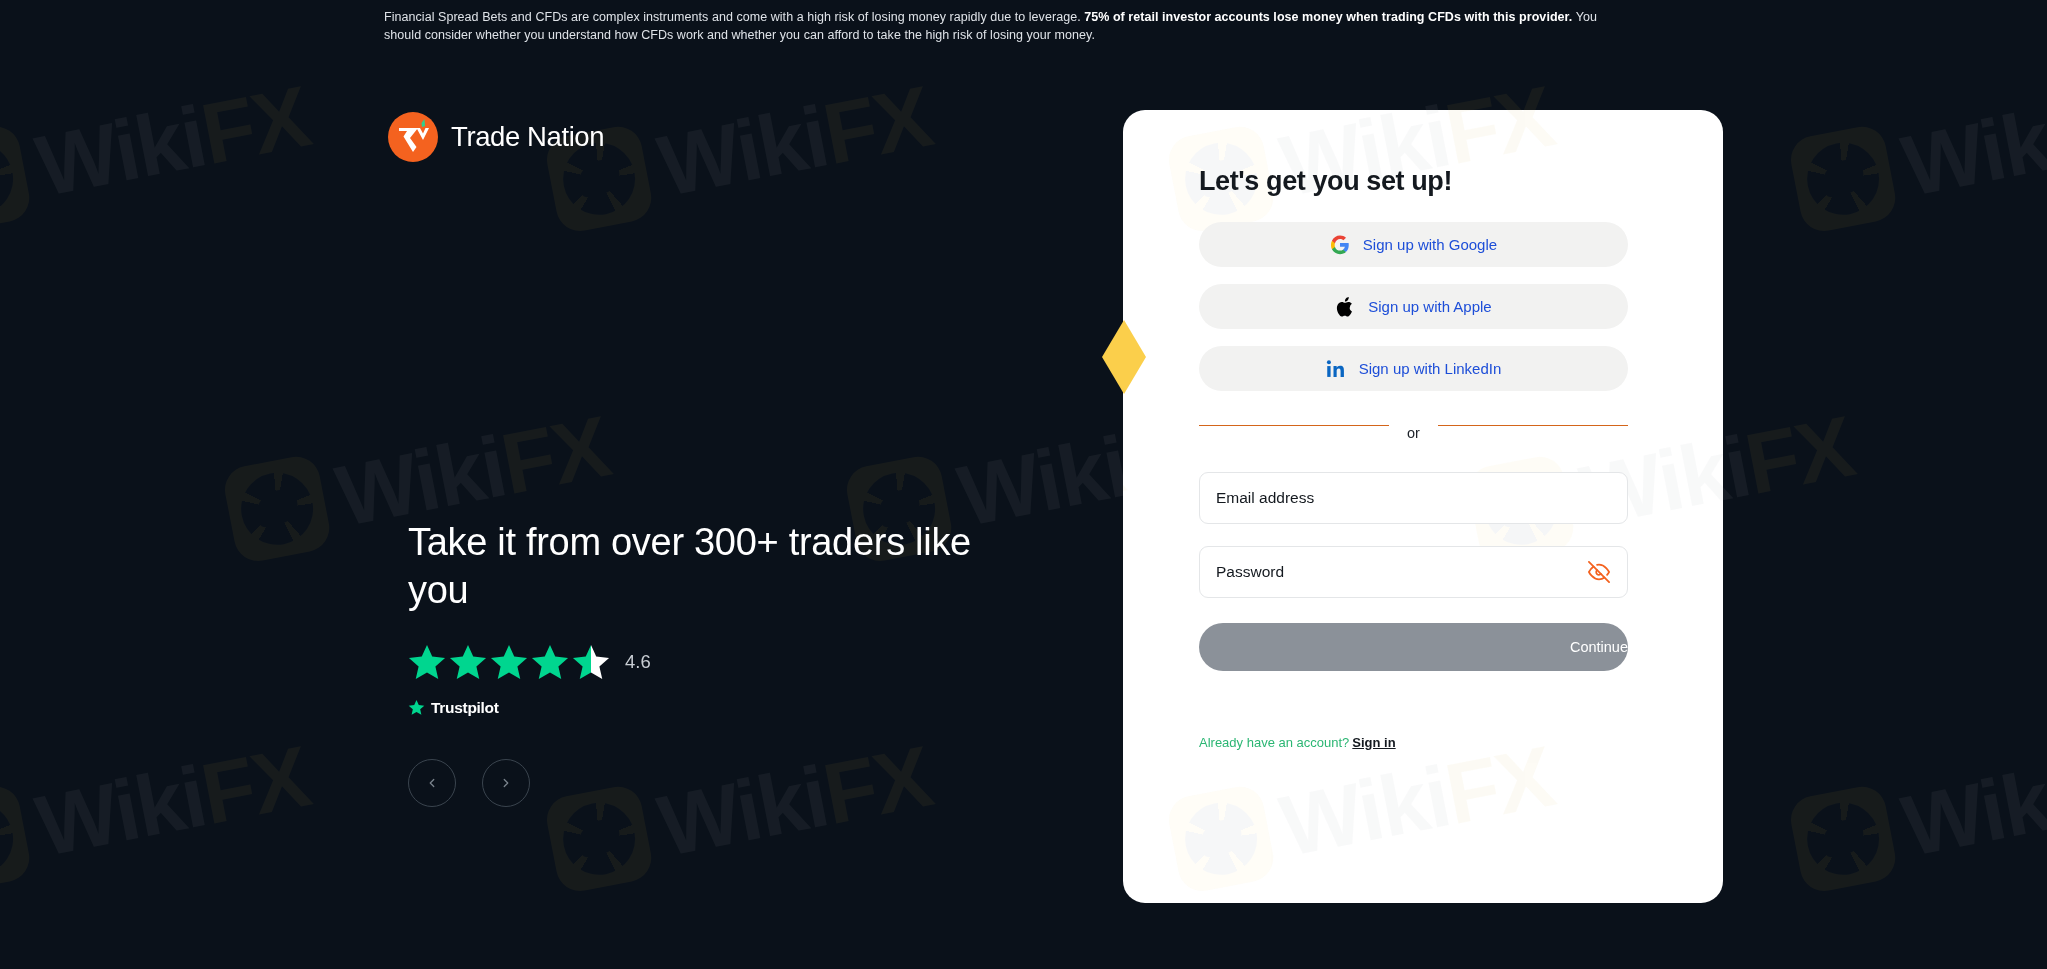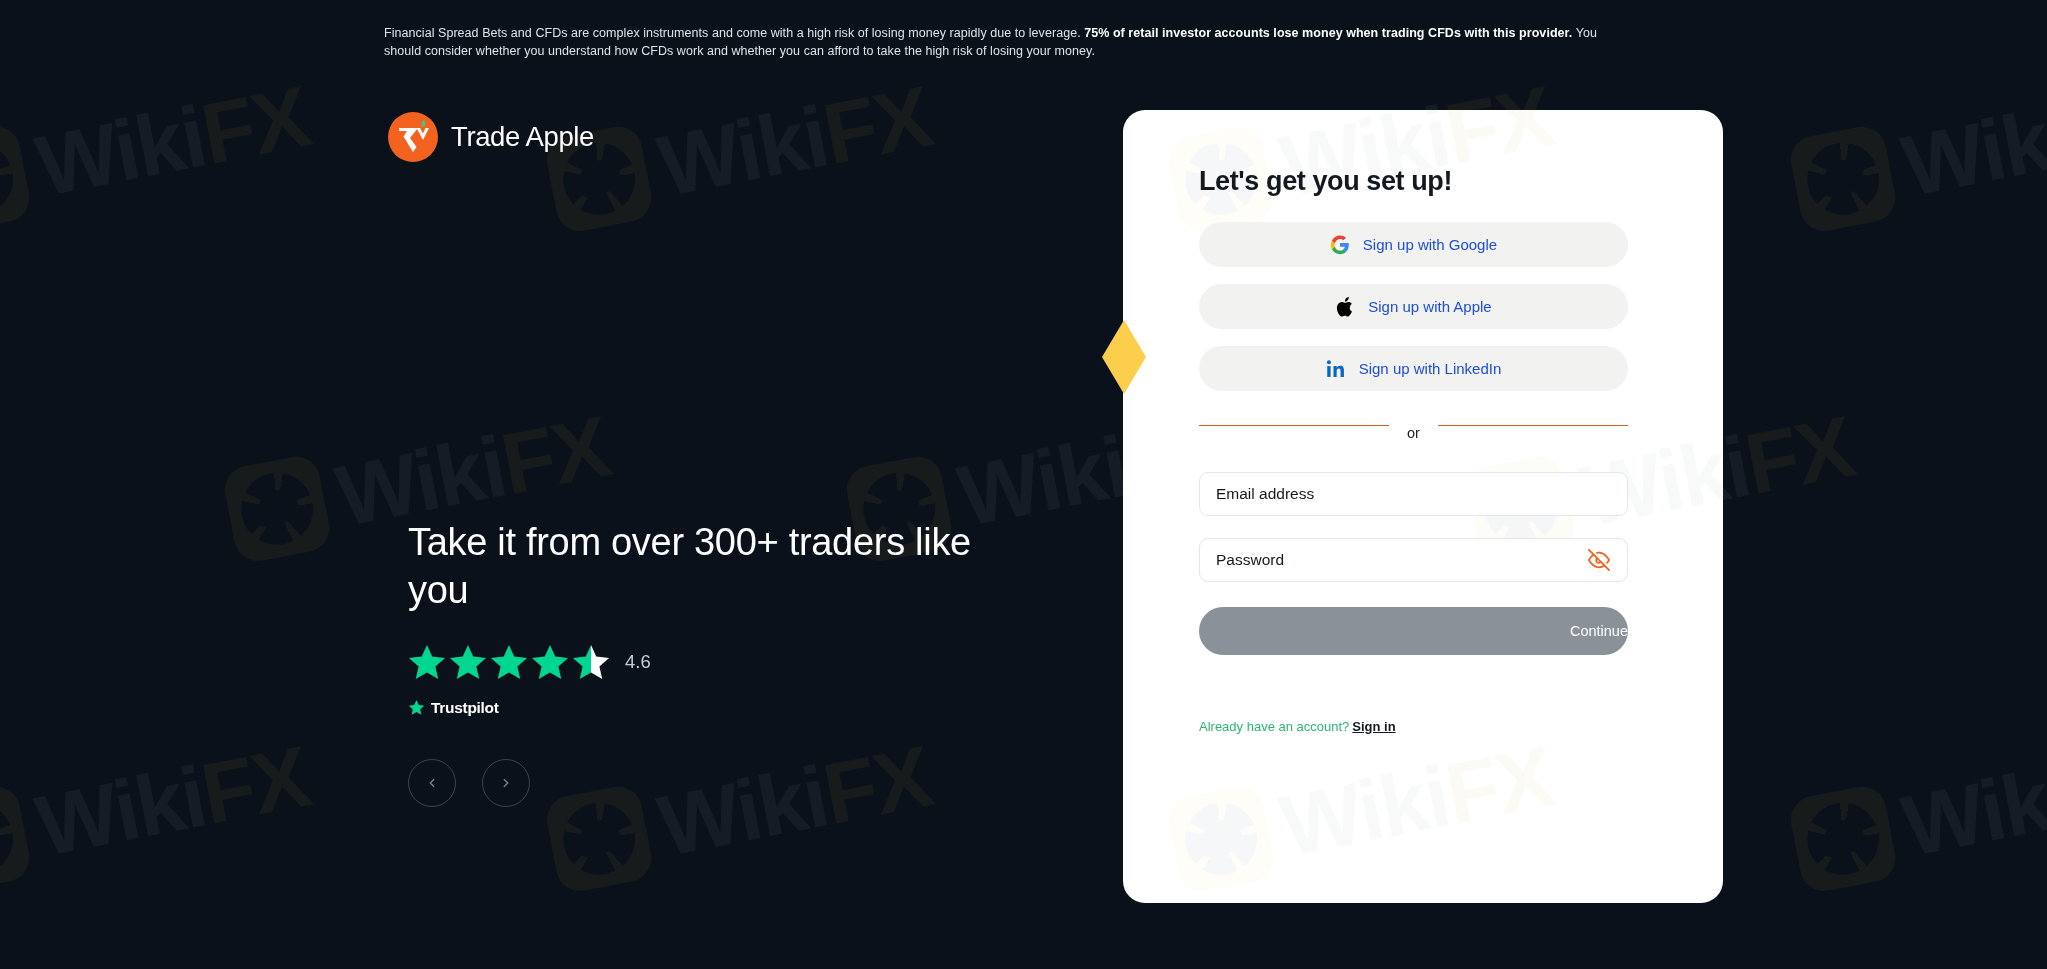--- a/index.html
+++ b/index.html
@@ -70,21 +70,21 @@
     color: #d9d9d9;
     white-space: nowrap;
     line-height: 1;
   }
   .wm-text .wm-fx { color: #e8c24a; }
 
   
   #disclaimer {
     position: absolute;
     left: 384px;
-    top: 24px;
+    top: 8px;
     width: 1250px;
     z-index: 20;
     font-size: 12.5px;
     line-height: 1.47;
     color: #dfe3e8;
     letter-spacing: 0.05px;
   }
   #disclaimer b { color: #ffffff; font-weight: 700; }
 
   
@@ -282,21 +282,21 @@
   }
   #or-label {
     font-size: 14.5px;
     color: #1d2229;
     font-weight: 400;
   }
 
   .field {
     margin-top: 22px;
     width: 100%;
-    height: 44px;
+    height: 52px;
     border: 1px solid #e4e6e8;
     border-radius: 9px;
     background: #ffffff;
     display: flex;
     align-items: center;
     padding: 0 16px;
     position: relative;
   }
   #email-field { margin-top: 31px; }
   .field-input {
@@ -406,21 +406,21 @@
 </div>
 
 <div id="brand-logo">
   <span class="logo-mark">
     <svg width="50" height="50" viewBox="0 0 50 50" aria-hidden="true">
       <path d="M11 16 H30 L22 26 L28.5 35 L25 40 L15.5 24.5 L19 19 H11 Z" fill="#ffffff"></path>
       <path d="M28.5 16 L35 28 L41 16 L37.5 16 L35 21.5 L32 16 Z" fill="#ffffff"></path>
       <path d="M33.5 11 L36.5 7 L37 14 L34 15 Z" fill="#2fcf8e"></path>
     </svg>
   </span>
-  <span class="logo-word">Trade Apple</span>
+  <span class="logo-word">Trade Nation</span>
 </div>
 
 <div id="hero">
   <div id="hero-title">Take it from over 300+ traders like you</div>
 
   <div id="rating-row">
     <div class="stars" id="stars">
         <svg class="star" viewBox="0 0 24 24">
           <defs>
             <linearGradient id="sg0" x1="0" x2="1" y1="0" y2="0">

